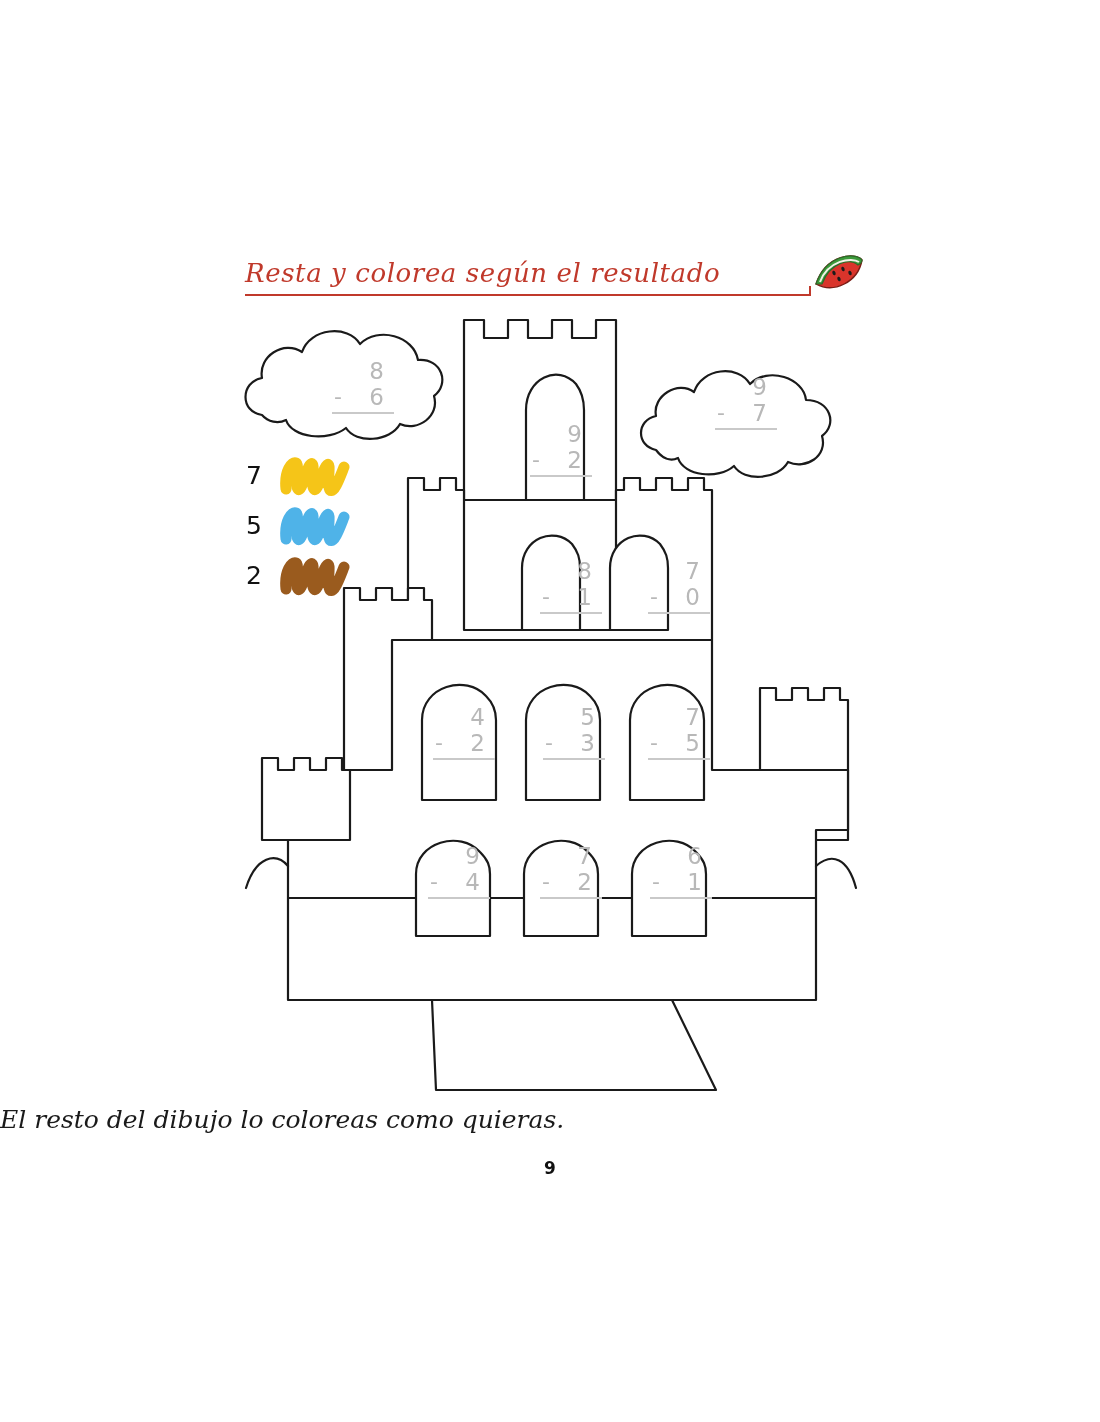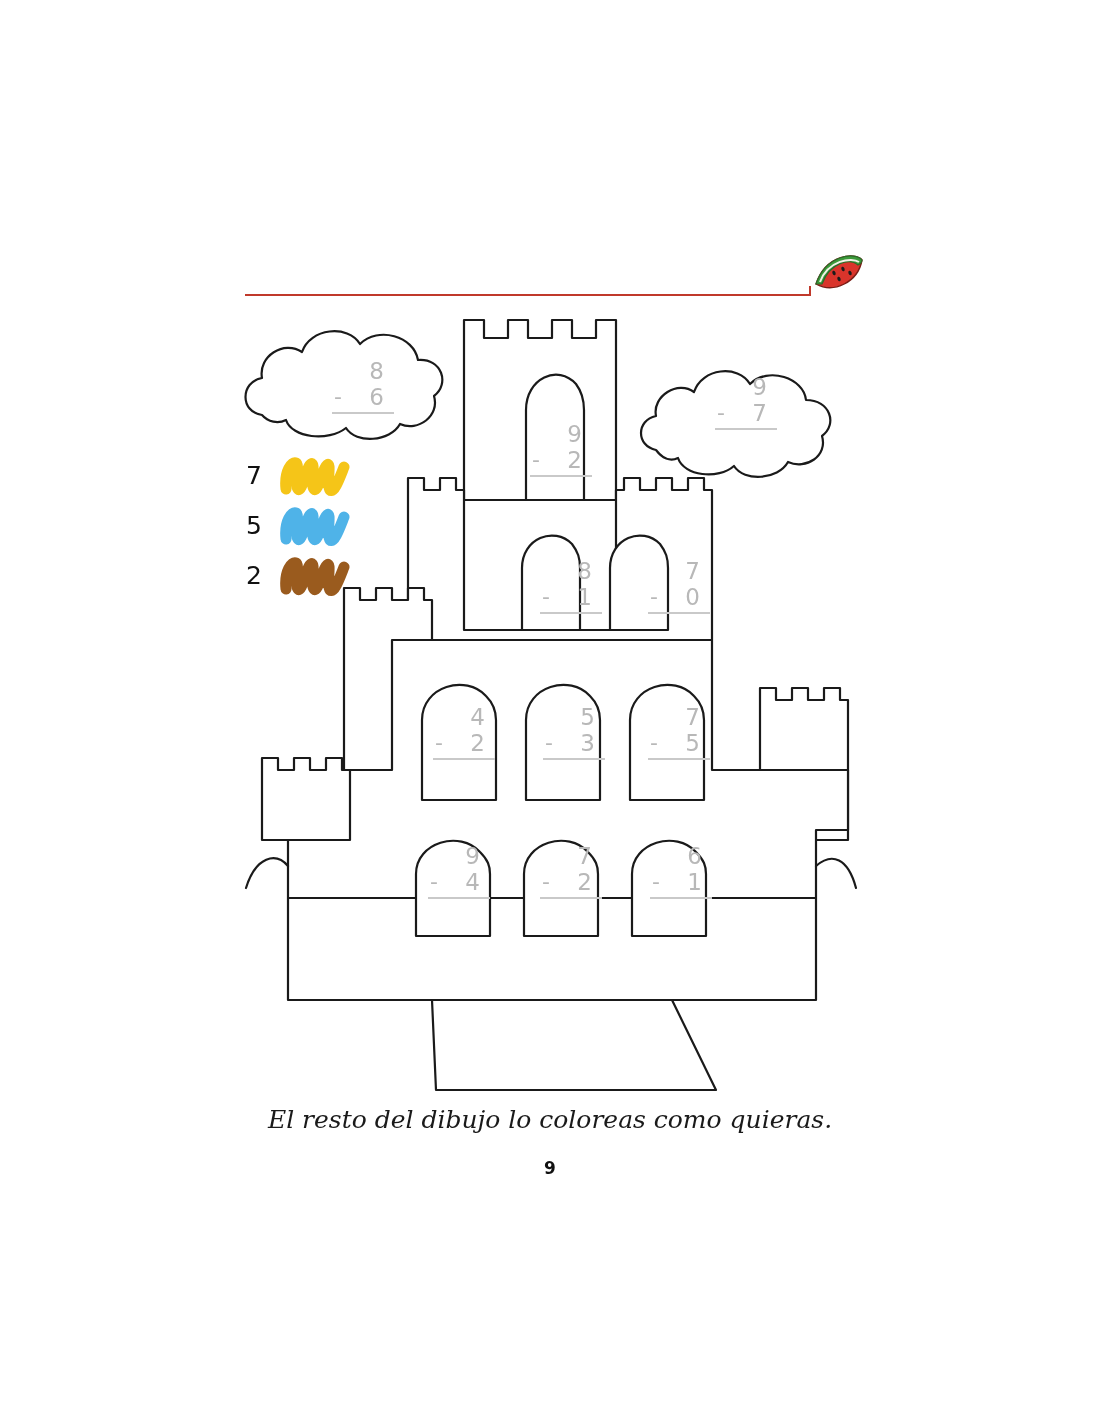--- a/index.html
+++ b/index.html
@@ -120,21 +120,21 @@
     top: 26px;
     font-size: 22px;
   }
 
   
   .footer-text {
     position: absolute;
     left: 0;
     top: 1105px;
     width: 1100px;
-    text-align: center;
+    text-align: left;
     font-family: "DejaVu Serif", serif;
     font-style: italic;
     font-size: 25px;
     color: #1a1a1a;
   }
   .page-number {
     position: absolute;
     left: 0;
     top: 1158px;
     width: 1100px;
@@ -144,20 +144,21 @@
     font-weight: bold;
     color: #111;
   }
 </style>
 </head>
 <body>
 
 <div class="page">
 
   <div class="title-wrap">
+    <div class="title-text">Resta y colorea según el resultado</div>
     <div class="title-rule"></div>
     <svg class="watermelon" viewBox="0 0 58 46">
       <path d="M6 36 C16 6, 46 4, 52 12 C48 34, 24 46, 6 36 Z" fill="#d9342b" stroke="#7a1d16" stroke-width="1.4"></path>
       <path d="M6 36 C16 6, 46 4, 52 12 C52 14, 50 16, 48 17 C40 10, 20 14, 12 36 Z" fill="#3c9a3a" stroke="#2c6b2a" stroke-width="1.2"></path>
       <path d="M10 34 C18 12, 42 9, 49 14" fill="none" stroke="#f2f2e8" stroke-width="2"></path>
       <ellipse cx="24" cy="25" rx="1.6" ry="2.4" fill="#1b1b1b" transform="rotate(-20 24 25)"></ellipse>
       <ellipse cx="33" cy="21" rx="1.6" ry="2.4" fill="#1b1b1b" transform="rotate(-20 33 21)"></ellipse>
       <ellipse cx="29" cy="31" rx="1.6" ry="2.4" fill="#1b1b1b" transform="rotate(-20 29 31)"></ellipse>
       <ellipse cx="40" cy="25" rx="1.6" ry="2.4" fill="#1b1b1b" transform="rotate(-20 40 25)"></ellipse>
     </svg>

